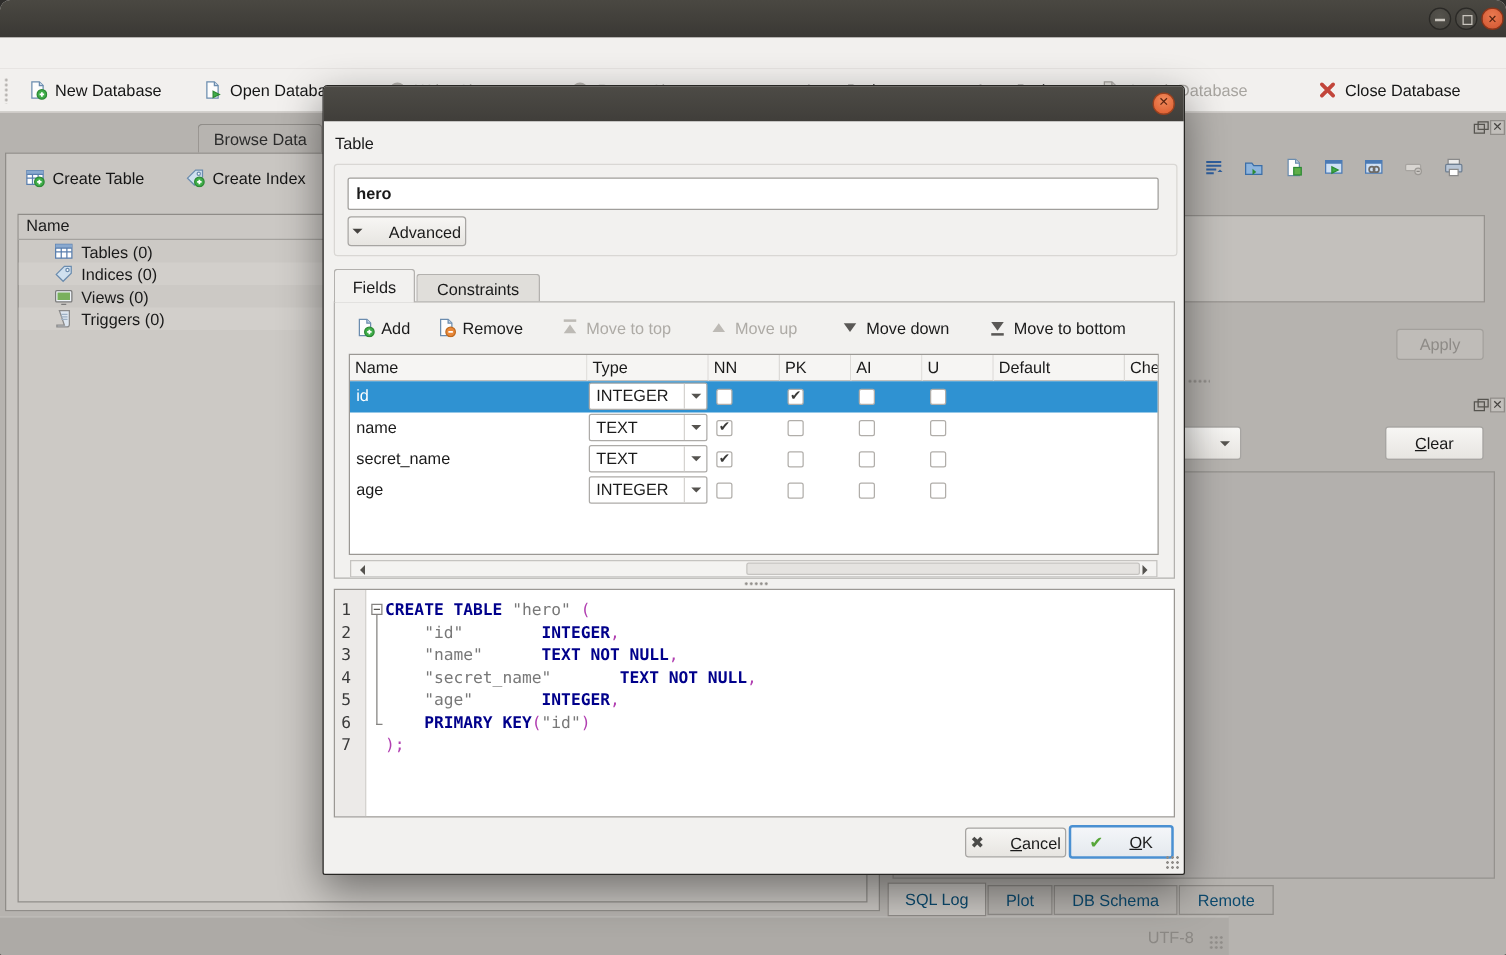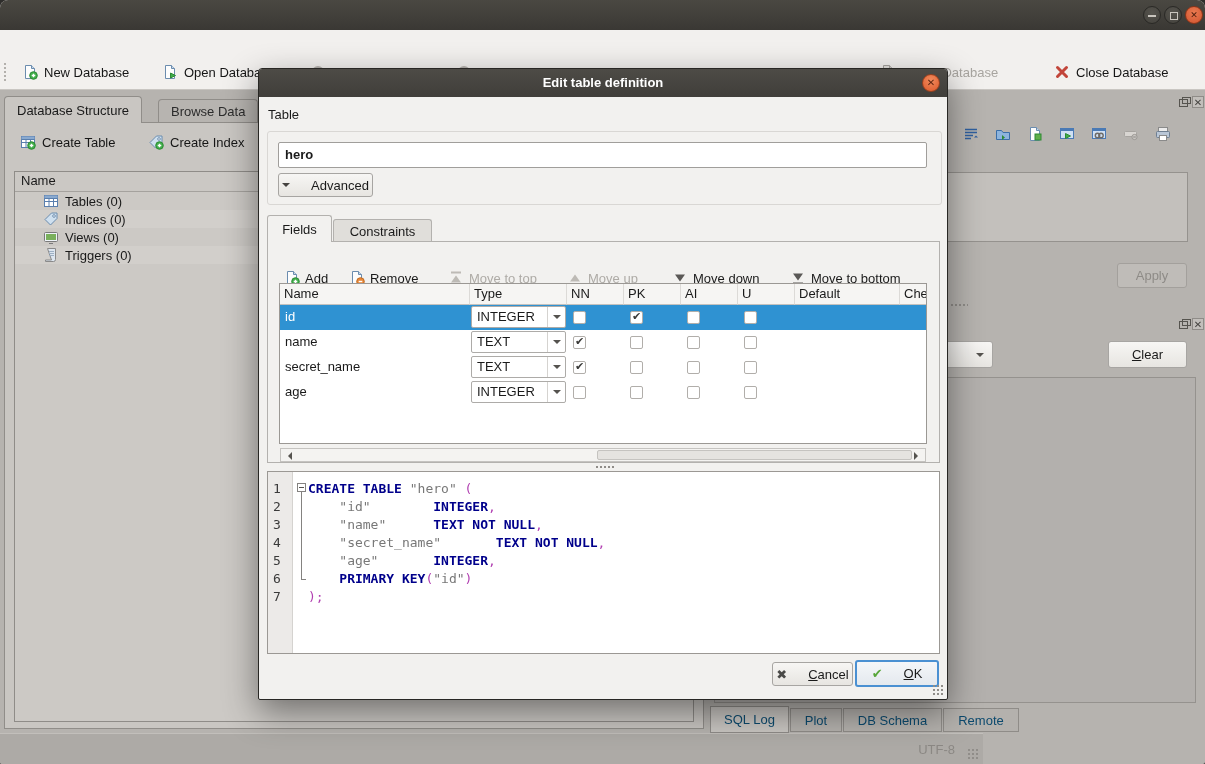--- a/index.html
+++ b/index.html
@@ -57,21 +57,21 @@
   #dlg-title{position:absolute;left:0;right:0;top:6px;text-align:center;color:#ffffff;font-weight:bold;}
   #dlg-close{position:absolute;right:7px;top:5px;width:18px;height:18px;border-radius:50%;background:radial-gradient(circle at 50% 32%,#f08a5c,#dd5a2c);border:1px solid #99401e;box-sizing:border-box;}
   #dlg-close span{display:block;text-align:center;font-size:10px;line-height:16px;color:#5d2410;font-weight:bold;}
   .groupframe{position:absolute;border:1px solid #d9d7d4;border-radius:3px;}
   #tbl-input{position:absolute;left:19px;top:73px;width:649px;height:26px;background:#fff;border:1px solid #a09e9b;border-radius:2px;box-sizing:border-box;font-weight:bold;padding:0 6px;line-height:24px;}
   #adv-btn{position:absolute;left:19px;top:104px;width:95px;height:24px;}
   .dtab{position:absolute;border:1px solid #b3b1ae;border-bottom:none;border-radius:3px 3px 0 0;display:flex;align-items:center;justify-content:center;box-sizing:border-box;}
   #dtab-fields{left:8px;top:146px;width:65px;height:27px;background:#f2f1ef;z-index:3;}
   #dtab-constraints{left:74px;top:150px;width:99px;height:23px;background:#e0deda;}
   #fields-frame{position:absolute;left:8px;top:172px;width:673px;height:222px;border:1px solid #b3b1ae;box-sizing:border-box;background:#f2f1ef;}
-  .ftb-item{position:absolute;top:199px;height:20px;display:flex;align-items:center;gap:5px;white-space:nowrap;}
+  .ftb-item{position:absolute;top:183px;height:20px;display:flex;align-items:center;gap:5px;white-space:nowrap;}
   .ftb-item.dis{color:#aeaba6;}
   #grid{position:absolute;left:20px;top:214px;width:648px;height:161px;border:1px solid #9b9894;background:#fff;overflow:hidden;box-sizing:border-box;}
   .gh-cell{position:absolute;top:0;height:21px;background:#f6f5f3;border-right:1px solid #dcdad7;border-bottom:1px solid #c3c1be;box-sizing:border-box;padding:2px 0 0 4px;}
   .grow{position:absolute;left:0;width:648px;height:25px;}
   .gcell-name{position:absolute;left:5px;top:4px;}
   .combo{position:absolute;background:#fff;border:1px solid #adaba8;border-radius:2px;box-sizing:border-box;display:flex;}
   .combo .lbl{flex:1;padding:2px 0 0 5px;}
   .combo .arr{width:17px;border-left:1px solid #d5d3d0;display:flex;align-items:center;justify-content:center;}
   .cb{position:absolute;top:6px;width:13px;height:13px;background:#fff;border:1px solid #b1aeaa;border-radius:2px;box-sizing:border-box;}
   .cb.ck::after{content:"✔";position:absolute;left:1px;top:-2px;font-size:11px;color:#3a3a38;}
@@ -170,23 +170,20 @@
         <span>Attach Database</span>
       </div>
       <div class="tb-item" style="left: 1054px;">
         <span class="icon16"><svg width="16" height="16" viewBox="0 0 16 16">
             <path d="M3.5 3.5l9 9M12.5 3.5l-9 9" stroke="#c2453a" stroke-width="3" stroke-linecap="round"></path>
           </svg></span>
         <span>Close Database</span>
       </div>
     </div>
 
-  <div class="mtab" id="tab-structure">
-      <span>Database Structure</span>
-    </div>
   <div class="mtab" id="tab-browse">
       <span>Browse Data</span>
     </div>
 
   <div class="abs" id="structure-page"></div>
   <div class="flatbtn" style="left:20px;top:134px;">
     <span class="icon16"><svg width="16" height="16" viewBox="0 0 16 16">
           <rect x="1.5" y="2.5" width="13" height="11" fill="#fff" stroke="#5a7fae"></rect>
           <rect x="1.5" y="2.5" width="13" height="3" fill="#89a9cf"></rect>
           <path d="M1.5 8.5h13M6 5.5v8M10.5 5.5v8M1.5 5.5h13" stroke="#5a7fae" fill="none"></path>
@@ -306,21 +303,20 @@
 
   <div id="bottom-tabs"></div>
 
   <div class="abs" id="statusbar">
     <span id="encoding">UTF-8</span>
     <span class="grip" style="right:4px;bottom:4px;"></span>
   </div>
 
   <div class="abs" id="dialog">
     <div id="dlg-titlebar">
-      <span id="dlg-title">Edit table definition</span>
       <div id="dlg-close">
           <span>✕</span>
         </div>
     </div>
 
     <span class="abs" style="left:9px;top:38px;">Table</span>
     <div class="groupframe" style="left:8px;top:62px;width:673px;height:72px;"></div>
     <div id="tbl-input">hero</div>
     <div class="btn" id="adv-btn">
       <span class="tri" style="border-top-color:#454340;margin-top:4px;"></span>

